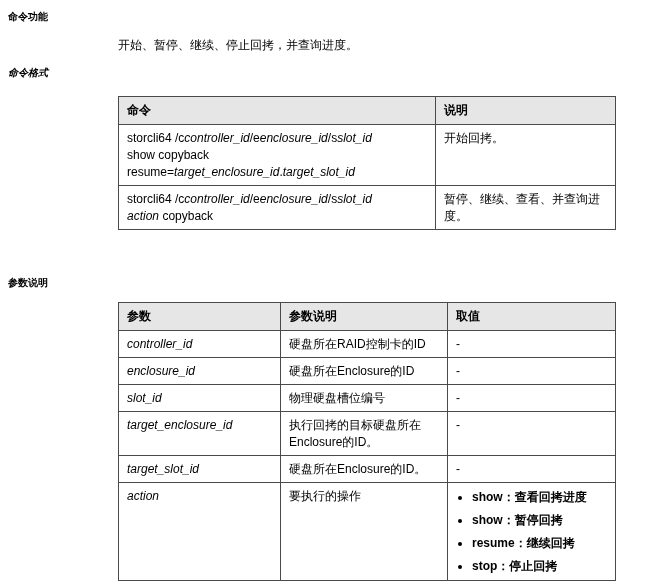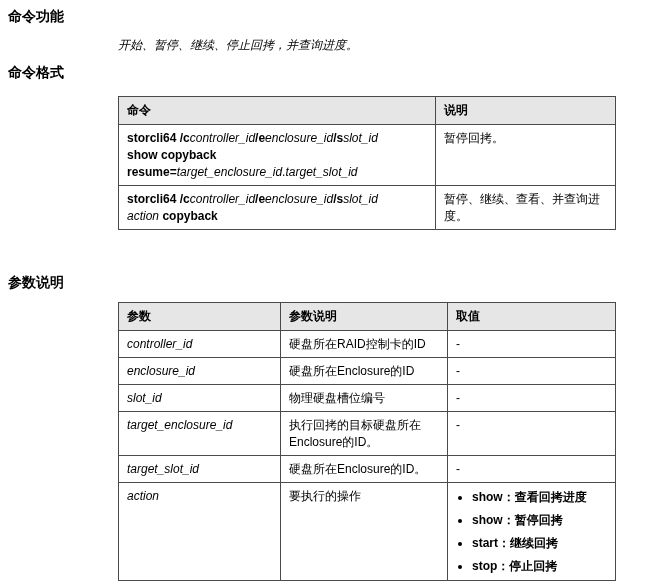--- a/index.html
+++ b/index.html
@@ -11,28 +11,28 @@
   *{box-sizing:border-box;}
   html,body{margin:0;padding:0;}
   body{
     width:651px;height:581px;overflow:hidden;
     background:var(--page-bg);
     color:var(--text);
     font-family:"Liberation Sans","DejaVu Sans",sans-serif;
     font-size:12px;
   }
   .sec-heading{
-    font-size:14px;font-weight:bold;line-height:17px;
+    font-size:10px;font-weight:bold;line-height:17px;
     margin:0 0 0 8px;padding:0;
   }
   .h-function{padding-top:8px;}
-  .h-format{margin-top:10px;}
+  .h-format{margin-top:10px;font-style:italic;}
   .h-params{margin-top:44px;}
   .body-text{
-    margin:11px 0 0 118px;width:497px;line-height:18px;font-style:italic;
+    margin:11px 0 0 118px;width:497px;line-height:18px;
   }
   .doc-table{
     border-collapse:collapse;table-layout:fixed;
     margin:15px 10px 0 118px;width:497px;
   }
   .doc-table.params{margin-top:11px;}
   .doc-table th,.doc-table td{
     border:1px solid var(--border);
     padding:5px 8px 4px 8px;
     vertical-align:top;text-align:left;
@@ -45,21 +45,21 @@
     padding-top:5px;padding-bottom:5px;
   }
   td.param-cell{font-style:italic;}
   ul.value-list{
     margin:1px 0 1px 0;padding-left:16px;list-style:disc;
   }
   ul.value-list li{
     margin:0 0 6px 0;line-height:17px;font-weight:bold;
   }
   ul.value-list li:last-child{margin-bottom:0;}
-  .b{font-weight:bold;}
+  .b{font-weight:normal;}
   .i{font-style:italic;}
 </style>
 </head>
 <body>
 
 <div>
 
   <h2 class="sec-heading h-function">命令功能</h2>
 
   <p class="body-text">开始、暂停、继续、停止回拷，并查询进度。</p>
@@ -73,21 +73,21 @@
       </colgroup>
     <thead>
         <tr>
           <th>命令</th>
           <th>说明</th>
         </tr>
       </thead>
     <tbody>
         <tr>
           <td><span class="b">storcli64 /c</span><span class="i">controller_id</span><span class="b">/e</span><span class="i">enclosure_id</span><span class="b">/s</span><span class="i">slot_id</span><br><span class="b">show copyback</span><br><span class="b">resume=</span><span class="i">target_enclosure_id</span><span>.</span><span class="i">target_slot_id</span></td>
-          <td>暂停回拷。</td>
+          <td>开始回拷。</td>
         </tr>
         <tr>
           <td><span class="b">storcli64 /c</span><span class="i">controller_id</span><span class="b">/e</span><span class="i">enclosure_id</span><span class="b">/s</span><span class="i">slot_id</span><br><span class="i">action</span><span> </span><span class="b">copyback</span></td>
           <td>暂停、继续、查看、并查询进度。</td>
         </tr>
       </tbody>
   </table>
 
   <h2 class="sec-heading h-params">参数说明</h2>
 
@@ -130,21 +130,21 @@
           <td>硬盘所在Enclosure的ID。</td>
           <td>-</td>
         </tr>
         <tr>
           <td class="param-cell">action</td>
           <td>要执行的操作</td>
           <td>
             <ul class="value-list">
               <li>show：查看回拷进度</li>
               <li>show：暂停回拷</li>
-              <li>start：继续回拷</li>
+              <li>resume：继续回拷</li>
               <li>stop：停止回拷</li>
             </ul>
           </td>
         </tr>
       </tbody>
   </table>
 
 </div>
 
 </body></html>

